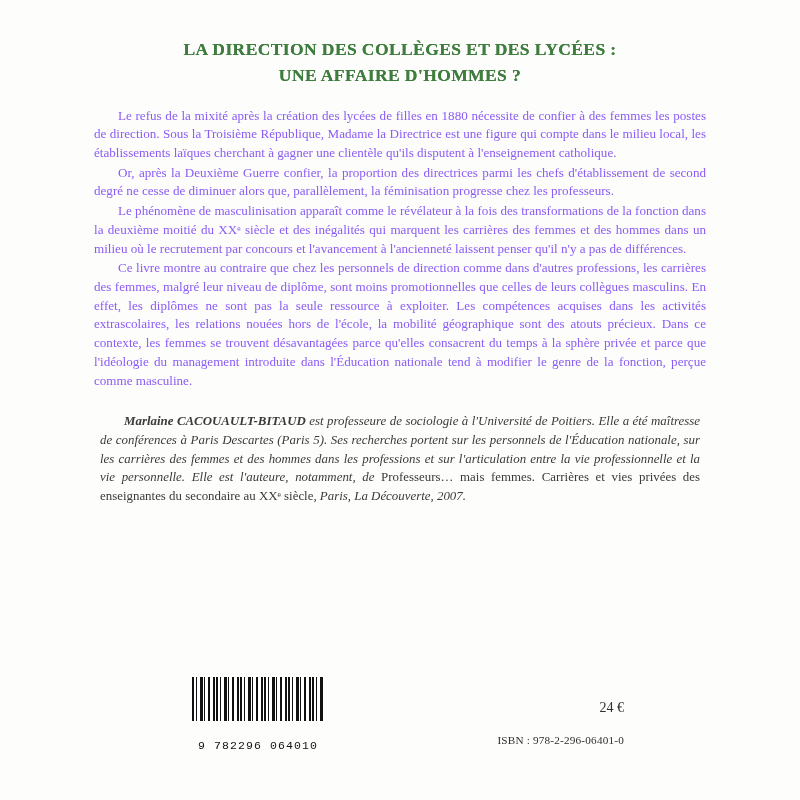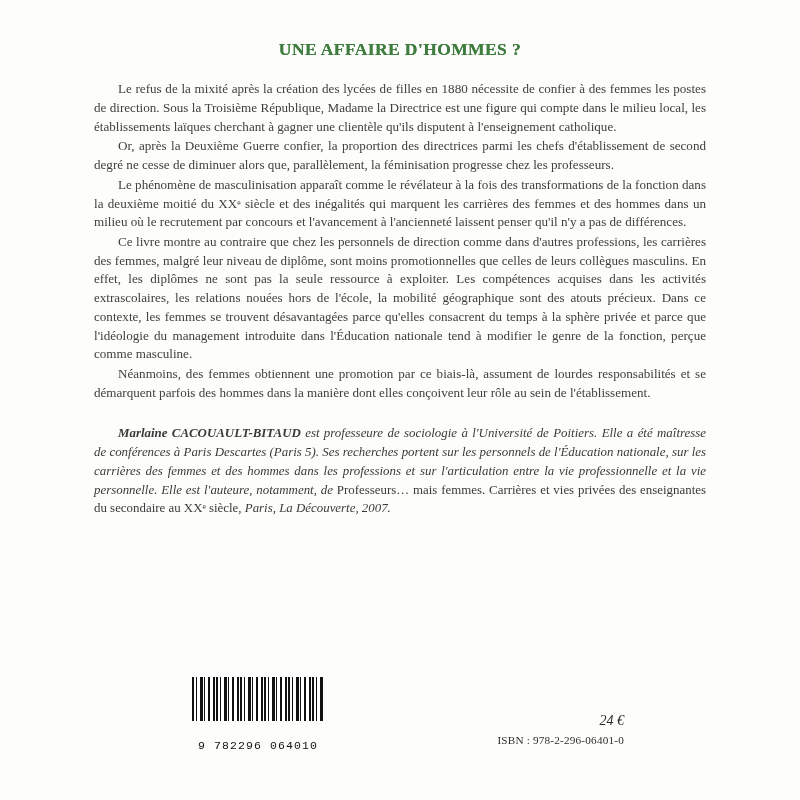--- a/index.html
+++ b/index.html
@@ -38,21 +38,21 @@
   }
   .title-line-2 {
     white-space: nowrap;
   }
   .body-block {
     margin: 18px auto 0 auto;
     width: 612px;
     text-align: justify;
     font-size: 13.1px;
     line-height: 1.43;
-    color: #404040;
+    color: #8b5cf6;
   }
   .body-block p {
     margin: 0 0 1px 0;
     text-indent: 24px;
   }
   .author-block {
     margin: 22px auto 0 auto;
     width: 612px;
     text-align: justify;
     font-size: 12.9px;
@@ -61,21 +61,21 @@
     font-style: italic;
   }
   .author-block .strong {
     font-weight: bold;
     font-style: italic;
   }
   .author-block .roman {
     font-style: normal;
   }
   .author-block p {
-    margin: 0;
+    margin: 6px;
     text-indent: 24px;
   }
   .footer {
     position: absolute;
     left: 0;
     right: 0;
     bottom: 48px;
     height: 62px;
   }
   .barcode-wrap {
@@ -105,44 +105,43 @@
   }
   .price-isbn {
     position: absolute;
     right: 176px;
     bottom: 6px;
     text-align: right;
     color: #2e2e2e;
   }
   .price {
     font-size: 14px;
-    margin-bottom: 5px;
-    font-style: italic;
+    margin-bottom: 18px;
   }
   .isbn {
     font-size: 11.2px;
     letter-spacing: 0.2px;
     text-align: right;
   }
 </style>
 </head>
 <body>
 
 <div class="page">
 
   <div class="title-block">
+    <span class="title-line">LA DIRECTION DES COLLÈGES ET DES LYCÉES :</span>
     <span class="title-line title-line-2">UNE AFFAIRE D'HOMMES ?</span>
   </div>
 
   <div class="body-block">
     <p>Le refus de la mixité après la création des lycées de filles en 1880 nécessite de confier à des femmes les postes de direction. Sous la Troisième République, Madame la Directrice est une figure qui compte dans le milieu local, les établissements laïques cherchant à gagner une clientèle qu'ils disputent à l'enseignement catholique.</p>
     <p>Or, après la Deuxième Guerre confier, la proportion des directrices parmi les chefs d'établissement de second degré ne cesse de diminuer alors que, parallèlement, la féminisation progresse chez les professeurs.</p>
     <p>Le phénomène de masculinisation apparaît comme le révélateur à la fois des transformations de la fonction dans la deuxième moitié du XXᵉ siècle et des inégalités qui marquent les carrières des femmes et des hommes dans un milieu où le recrutement par concours et l'avancement à l'ancienneté laissent penser qu'il n'y a pas de différences.</p>
     <p>Ce livre montre au contraire que chez les personnels de direction comme dans d'autres professions, les carrières des femmes, malgré leur niveau de diplôme, sont moins promotionnelles que celles de leurs collègues masculins. En effet, les diplômes ne sont pas la seule ressource à exploiter. Les compétences acquises dans les activités extrascolaires, les relations nouées hors de l'école, la mobilité géographique sont des atouts précieux. Dans ce contexte, les femmes se trouvent désavantagées parce qu'elles consacrent du temps à la sphère privée et parce que l'idéologie du management introduite dans l'Éducation nationale tend à modifier le genre de la fonction, perçue comme masculine.</p>
-    <p>Néanmoins, des femmes obtiennent une promotion par ce biais-là, assument de lourdes responsabilités et se démarquent parfois des hommes dans la manière dont elles conçoivent leur rôle au sein de l'établissement.</p>
   </div>
 
   <div class="author-block">
     <p><span class="strong">Marlaine CACOUAULT-BITAUD</span><span> est professeure de sociologie à l'Université de Poitiers. Elle a été maîtresse de conférences à Paris Descartes (Paris 5). Ses recherches portent sur les personnels de l'Éducation nationale, sur les carrières des femmes et des hommes dans les professions et sur l'articulation entre la vie professionnelle et la vie personnelle. Elle est l'auteure, notamment, de </span><span class="roman">Professeurs… mais femmes. Carrières et vies privées des enseignantes du secondaire au XXᵉ siècle</span><span>, Paris, La Découverte, 2007.</span></p>
   </div>
 
   <div class="footer">
     <div class="barcode-wrap">
       <div class="barcode"></div>
       <div class="barcode-digits">9 782296 064010</div>

